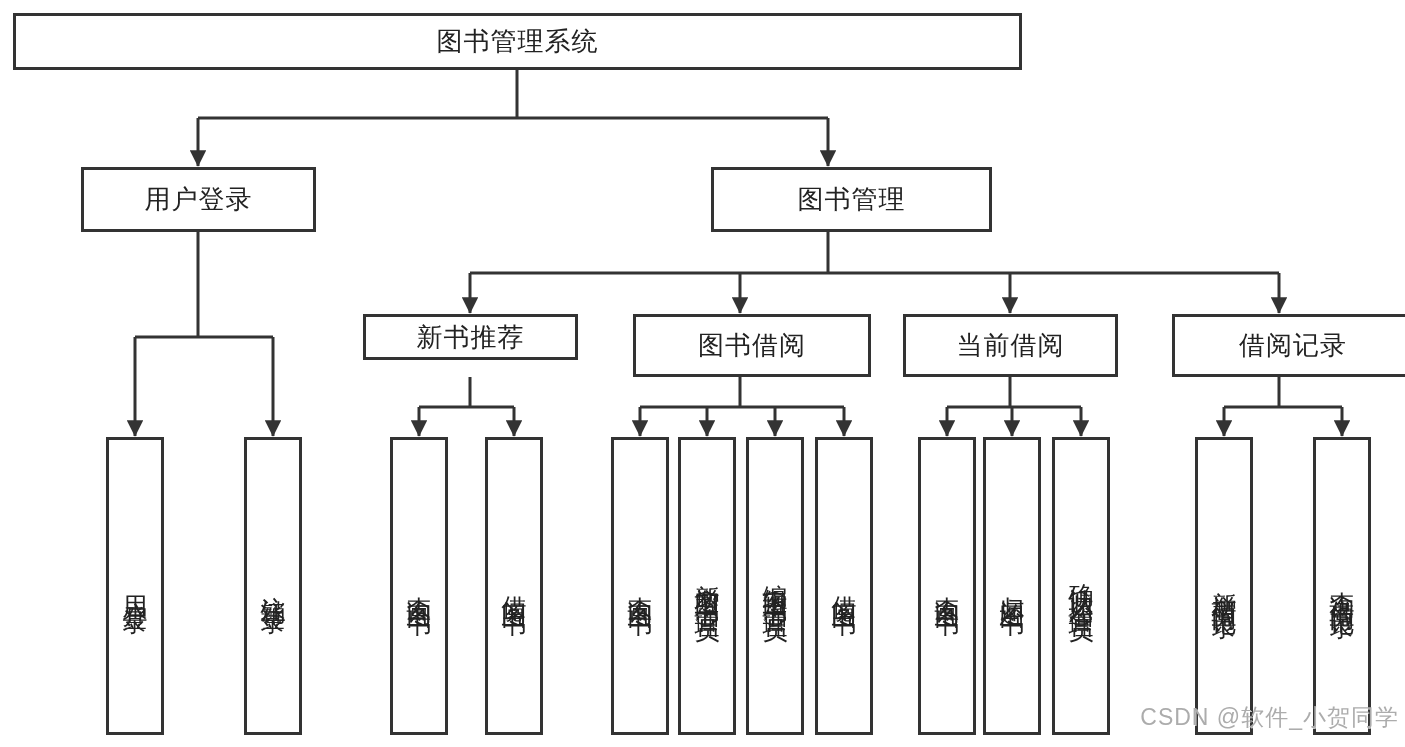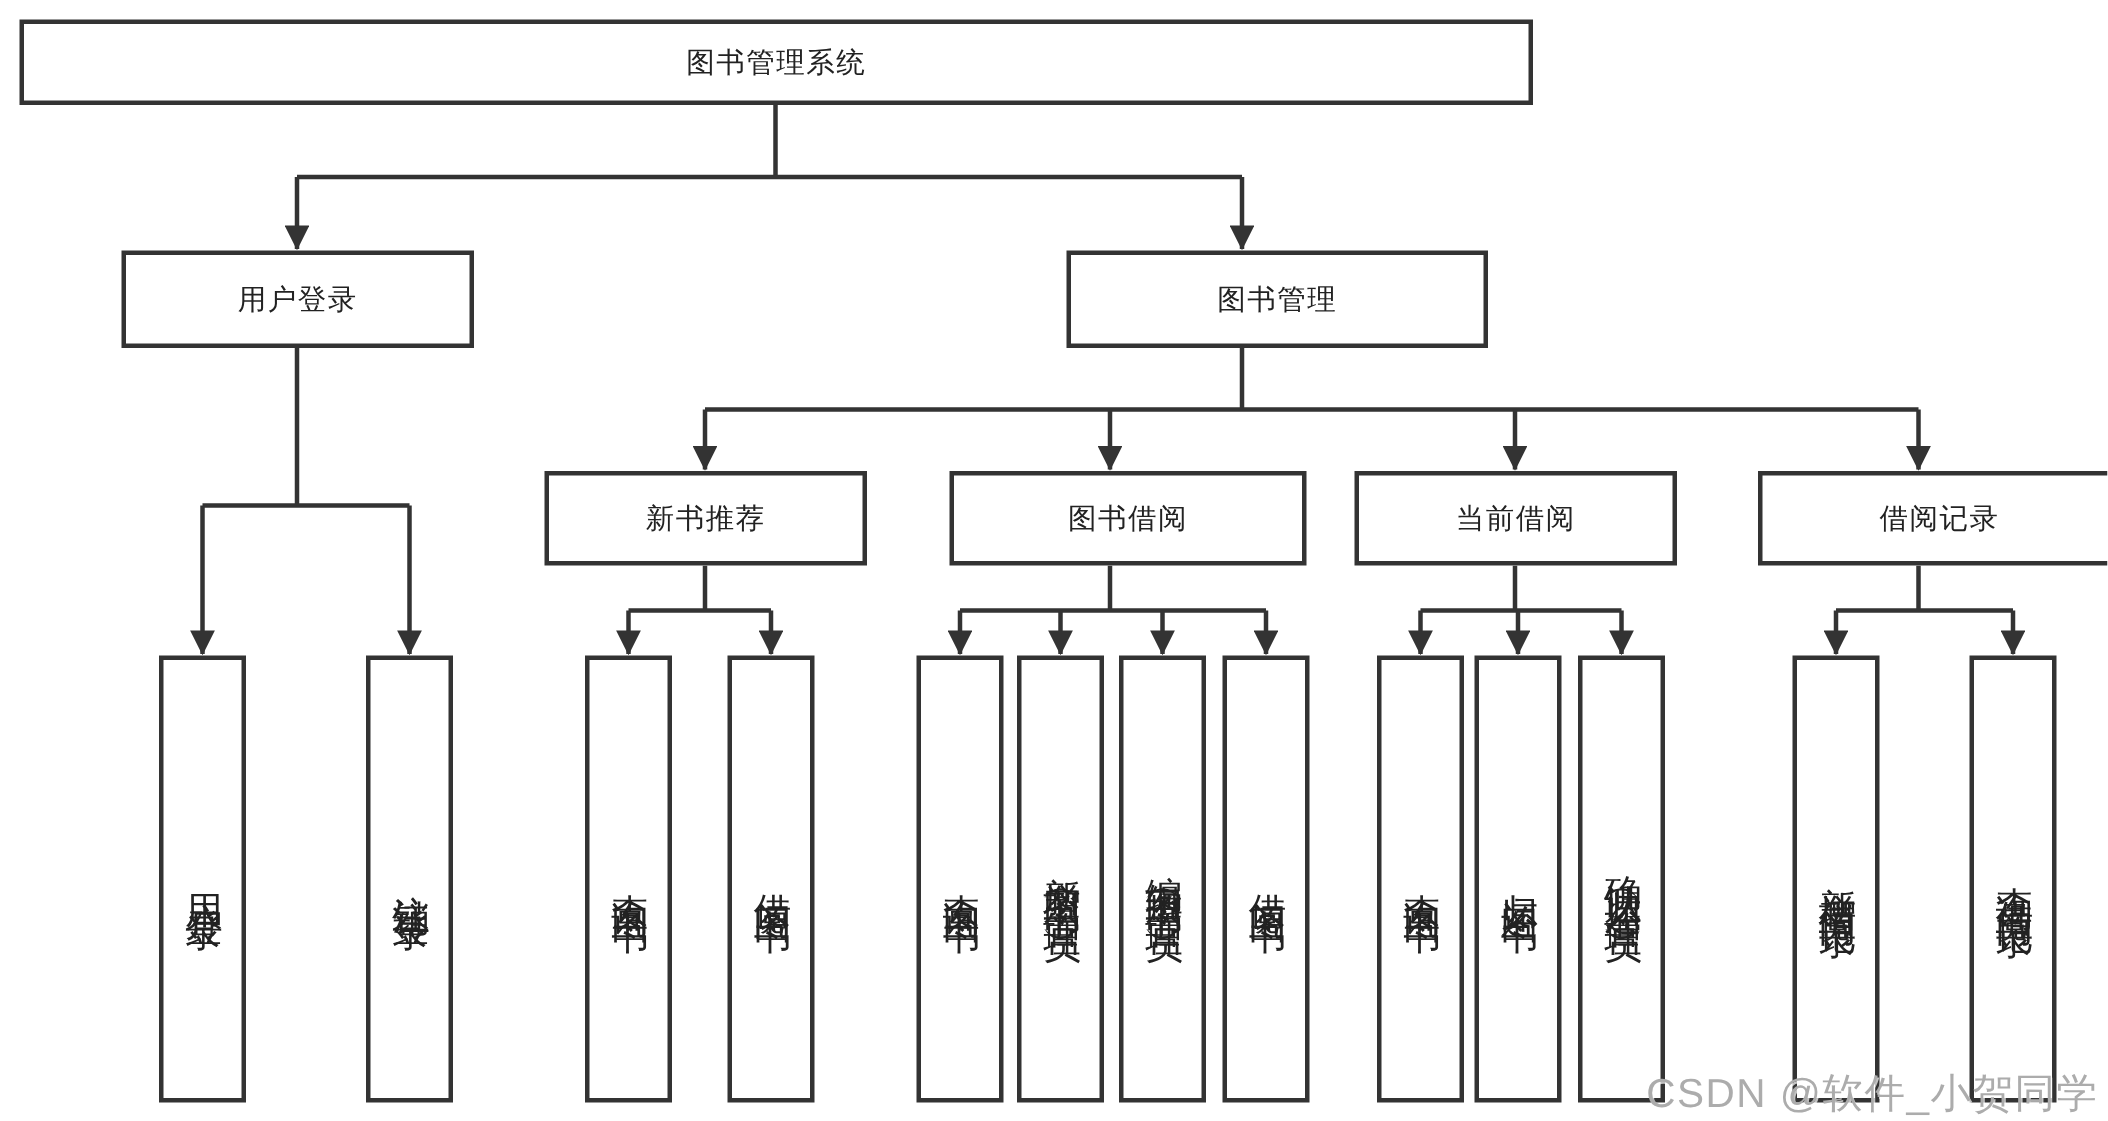--- a/index.html
+++ b/index.html
@@ -22,33 +22,33 @@
   .connectors .arrowhead{fill:var(--line);}
   .node{
     position:absolute;
     box-sizing:border-box;
     border:3px solid var(--line);
     background:#ffffff;
     display:flex;align-items:center;justify-content:center;
     color:var(--text);
     z-index:2;
   }
-  .node.h .lbl{font-size:19px;letter-spacing:1px;white-space:nowrap;}
+  .node.h .lbl{font-size:26px;letter-spacing:1px;white-space:nowrap;}
   .node.v .lbl{
     writing-mode:vertical-rl;
     text-orientation:mixed;
     font-size:25px;
     letter-spacing:5px;
     line-height:1;
     white-space:nowrap;
   }
   .watermark{
     position:absolute;
-    right:6px;bottom:0;
-    font-size:27px;
+    right:6px;bottom:14px;
+    font-size:23px;
     color:var(--wm);
     z-index:10;
     letter-spacing:1px;
     text-shadow:1px 1px 0 rgba(255,255,255,0.7);
     white-space:nowrap;
   }
 </style>
 </head>
 <body>
 
@@ -113,21 +113,21 @@
     <span class="lbl">图书管理系统</span>
   </div>
 
   <div class="node h" style="left:81px;top:167px;width:235px;height:65px">
     <span class="lbl">用户登录</span>
   </div>
   <div class="node h" style="left:711px;top:167px;width:281px;height:65px">
     <span class="lbl">图书管理</span>
   </div>
 
-  <div class="node h" style="left:363px;top:314px;width:215px;height:63px">
+  <div class="node h" style="left:363px;top:314px;width:215px;height:46px">
     <span class="lbl">新书推荐</span>
   </div>
   <div class="node h" style="left:633px;top:314px;width:238px;height:63px">
     <span class="lbl">图书借阅</span>
   </div>
   <div class="node h" style="left:903px;top:314px;width:215px;height:63px">
     <span class="lbl">当前借阅</span>
   </div>
   <div class="node h" style="left:1172px;top:314px;width:242px;height:63px">
     <span class="lbl">借阅记录</span>

